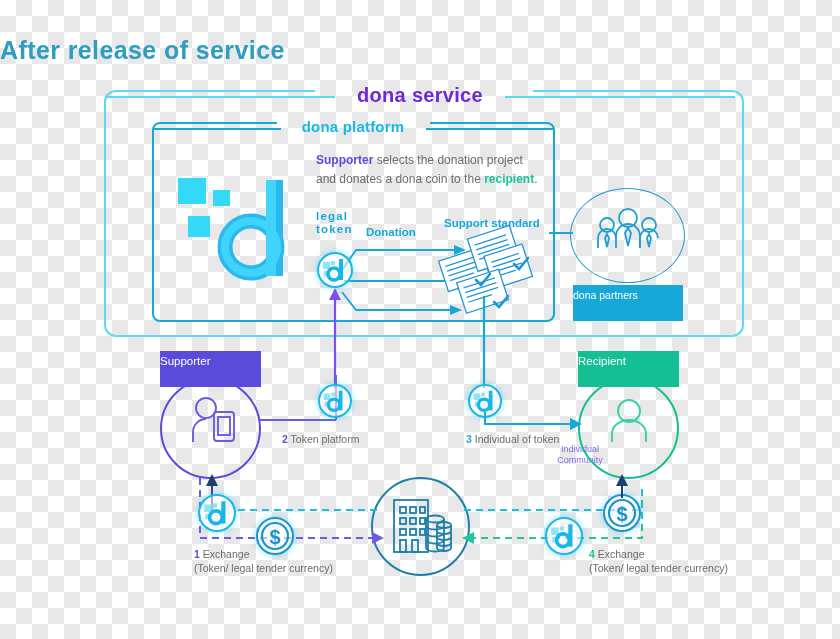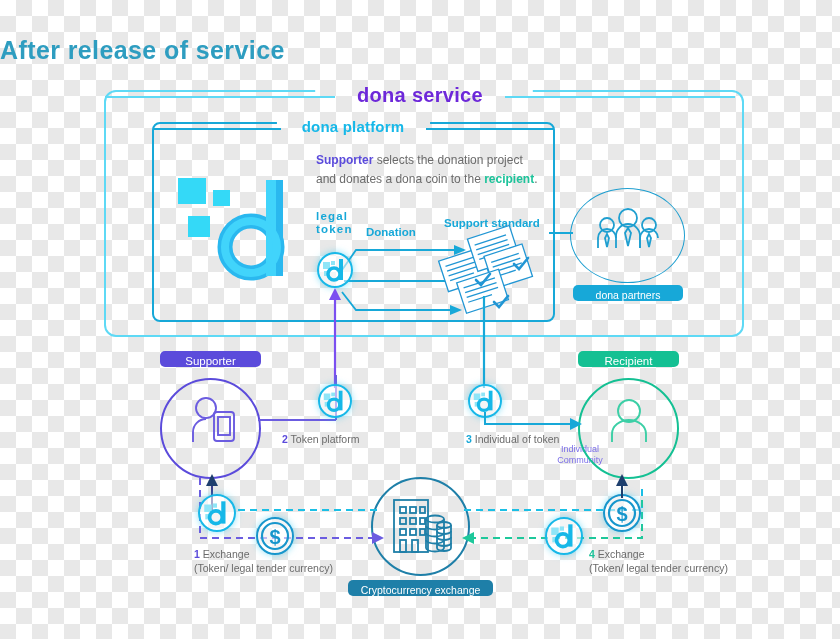--- a/index.html
+++ b/index.html
@@ -66,22 +66,22 @@
 
   
   .steptext{font-size:10.5px;color:#6b6b6b;line-height:1.35;}
   .stepnum{font-weight:bold;}
   .n-purple{color:#5b4bdb;}
   .n-blue{color:#17a8d8;}
   .n-green{color:#1cc39a;}
 
   
   .pill{
-    border-radius:5px;color:#fff;font-size:11.5px;
-    text-align:center;line-height:20px;height:16px;font-weight:normal;
+    border-radius:0;color:#fff;font-size:11.5px;
+    text-align:left;line-height:20px;height:36px;font-weight:normal;
   }
   #pill-supporter{left:160px;top:351px;width:101px;background:#5b4bdb;}
   #pill-recipient{left:578px;top:351px;width:101px;background:#14c093;}
   #pill-partners{left:573px;top:285px;width:110px;background:#17a8d8;font-size:10.5px;}
   #pill-exchange{left:348px;top:580px;width:145px;background:#1e7fa8;font-size:10.5px;}
 
   
   .ring{border-radius:50%;box-sizing:border-box;}
   #circle-supporter{left:160px;top:378px;width:101px;height:101px;border:2px solid #5b4bdb;}
   #circle-recipient{left:578px;top:378px;width:101px;height:101px;border:2px solid #14c093;}
@@ -313,21 +313,20 @@
       <path d="M34 29 a9 3.5 0 0 0 18 0"></path>
         <path d="M34 36 a9 3.5 0 0 0 18 0"></path>
         <path d="M34 43 a9 3.5 0 0 0 18 0"></path>
       <ellipse cx="52" cy="28" rx="7" ry="3"></ellipse>
       <path d="M45 28 v23 a7 3 0 0 0 14 0 v-23"></path>
       <path d="M45 34 a7 3 0 0 0 14 0"></path>
         <path d="M45 40 a7 3 0 0 0 14 0"></path>
         <path d="M45 46 a7 3 0 0 0 14 0"></path>
     </g>
   </svg>
-  <div class="abs pill" id="pill-exchange">Cryptocurrency exchange</div>
 
   <svg class="abs" style="left:186px;top:470px;" width="200" height="78">
 
     <path d="M14 8 V68 H186" stroke="#6b5ce0" stroke-width="2" fill="none" stroke-dasharray="7 5"></path>
     <polygon points="186,62 198,68 186,74" fill="#6b5ce0"></polygon>
 
     <path d="M52 40 H196" stroke="#1bbfe5" stroke-width="2" fill="none" stroke-dasharray="7 5"></path>
 
     <line x1="26" y1="40" x2="26" y2="14" stroke="#3a3f8f" stroke-width="2"></line>
     <polygon points="26,4 32,16 20,16" fill="#1e3f6e"></polygon>

